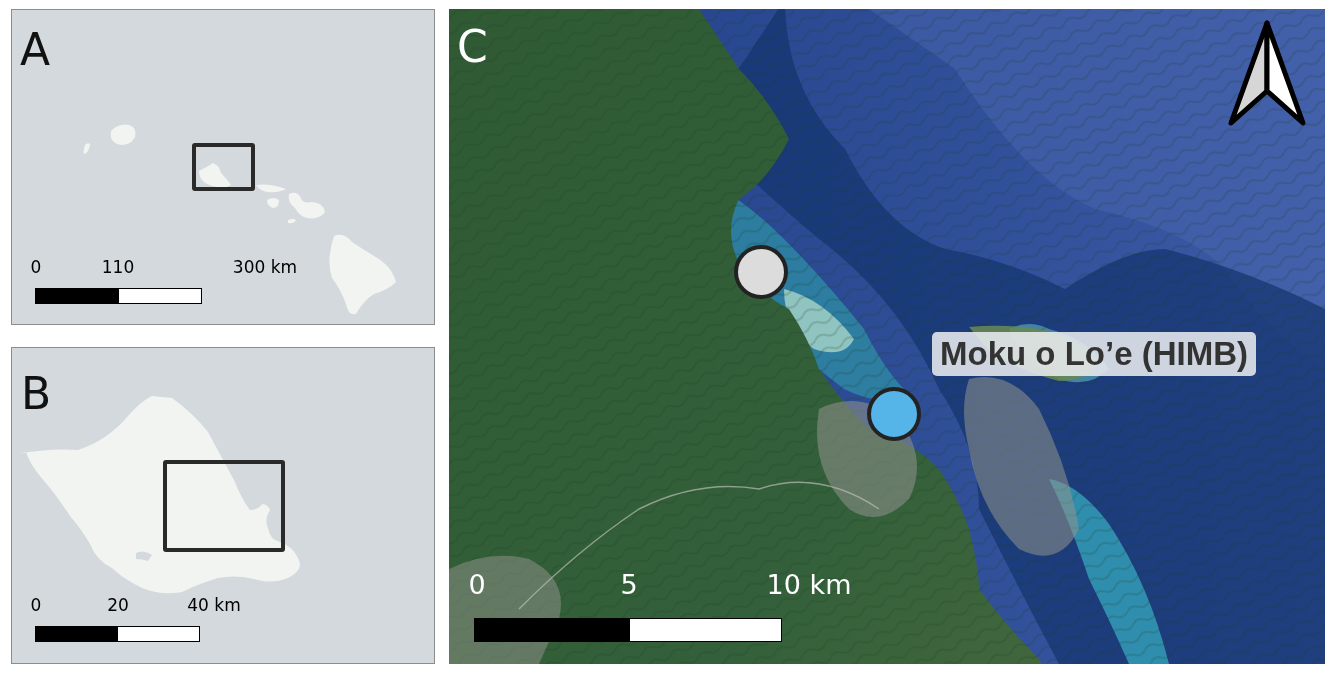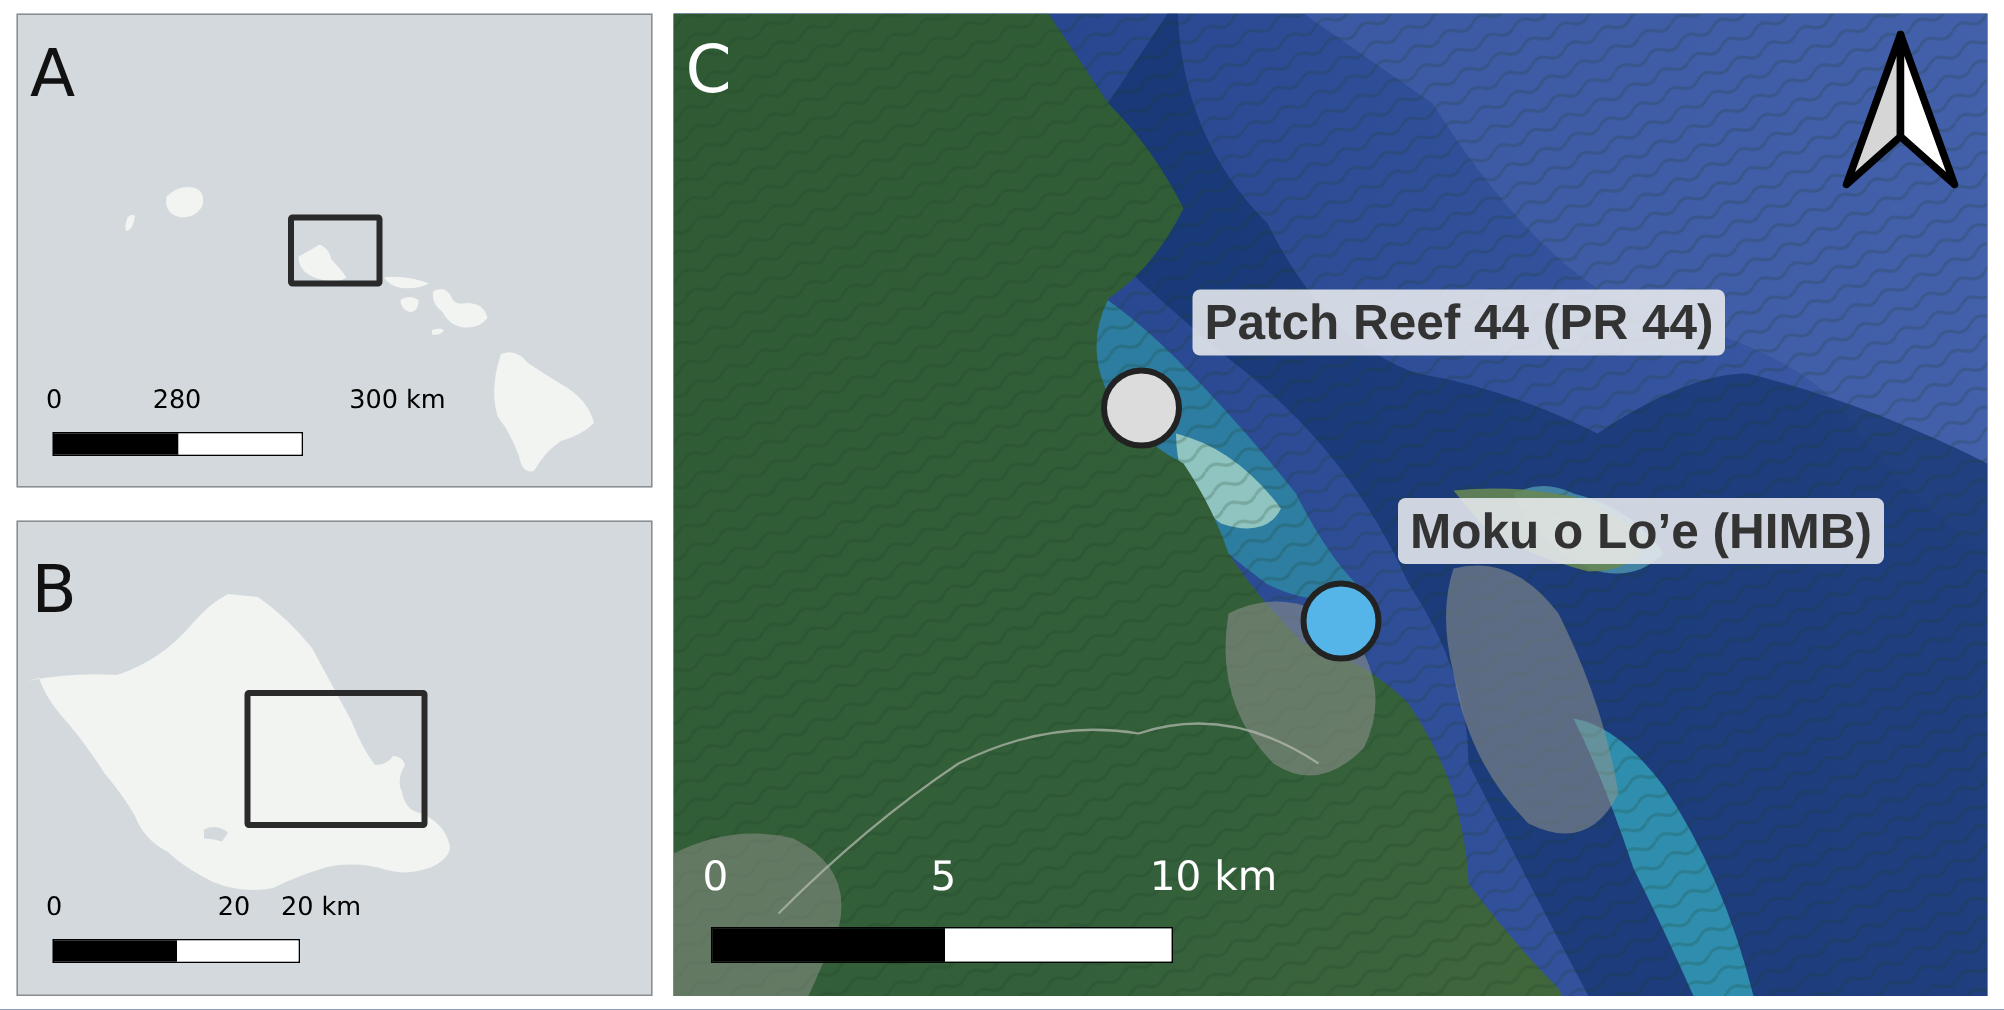--- a/index.html
+++ b/index.html
@@ -49,40 +49,40 @@
     <path d="M277,184 q8,-4 12,4 q2,6 10,4 q12,0 14,10 q-6,8 -18,6 q-8,-2 -12,-10 q-8,-6 -6,-14z" fill="#f2f4f2"></path>
 
     <path d="M276,210 q5,-2 8,0 q-2,4 -8,3z" fill="#f2f4f2"></path>
 
     <path d="M322,226 q10,-4 18,6 q12,8 22,14 q18,10 22,26 q-8,8 -22,12 q-10,6 -18,20 q-8,2 -10,-10 q-6,-16 -14,-26 q-6,-18 2,-42z" fill="#f2f4f2"></path>
   </svg>
   <div class="inset-box" style="left:180px; top:133px; width:63px; height:48px;"></div>
   <div class="panel-letter">A</div>
   <div class="scale-labels" style="left:0; top:247px;">
     <span style="left:24px;">0</span>
-    <span style="left:106px;">280</span>
+    <span style="left:106px;">110</span>
     <span style="left:205px;margin-left:48px;">300 km</span>
   </div>
   <div class="scale-bar" style="left:23px; top:278px; width:167px; height:16px;">
     <div class="seg-black" style="width:50%;"></div>
       <div class="seg-white" style="width:50%;"></div>
   </div>
 </div>
 
 <div class="panel" id="panel-b">
   <svg class="map-svg" width="424" height="317">
     <path d="M6,106 q30,-6 60,-4 q30,-10 50,-34 q12,-14 24,-20 l20,2 q20,14 36,34 q14,26 26,48 q8,20 16,30 q8,0 12,-6 q6,0 8,6 q-6,10 -2,18 q2,12 12,14 q16,6 20,22 q0,8 -12,14 q-16,6 -30,2 q-20,-6 -40,-2 q-20,6 -36,14 q-20,4 -40,-4 q-20,-10 -30,-20 q-16,-8 -22,-24 q-8,-14 -20,-28 q-14,-22 -30,-40 q-10,-12 -14,-24z" fill="#f2f4f2"></path>
     <path d="M124,205 q8,-4 16,2 l-4,6 q-6,-2 -12,-2z" fill="#d3d9dc"></path>
   </svg>
   <div class="inset-box" style="left:151px; top:112px; width:122px; height:92px;"></div>
   <div class="panel-letter">B</div>
   <div class="scale-labels" style="left:0; top:247px;">
     <span style="left:24px;">0</span>
-    <span style="left:106px;margin-left:38px;">20</span>
-    <span style="left:202px;">20 km</span>
+    <span style="left:106px;">20</span>
+    <span style="left:202px;">40 km</span>
   </div>
   <div class="scale-bar" style="left:23px; top:278px; width:165px; height:16px;">
     <div class="seg-black" style="width:50%;"></div>
       <div class="seg-white" style="width:50%;"></div>
   </div>
 </div>
 
 <div class="panel" id="panel-c">
   <svg class="map-svg" width="876" height="655">
     <defs>
@@ -127,21 +127,20 @@
   <div class="panel-letter">C</div>
 
   <svg class="north-arrow" style="left:778px; top:10px;" width="80" height="110" viewBox="0 0 80 110">
     <polygon points="40,4 4,104 40,72" fill="#d6d6d6" stroke="#000" stroke-width="5" stroke-linejoin="round"></polygon>
     <polygon points="40,4 76,104 40,72" fill="#ffffff" stroke="#000" stroke-width="5" stroke-linejoin="round"></polygon>
   </svg>
 
   <div class="site-marker" style="left:285px; top:236px; width:54px; height:54px; background:#dcdcdc;"></div>
   <div class="site-marker" style="left:418px; top:378px; width:54px; height:54px; background:#55b4e8;"></div>
 
-  <div class="site-label" style="left:346px; top:184px;">Patch Reef 44 (PR 44)</div>
   <div class="site-label" style="left:483px; top:323px;">Moku o Lo’e (HIMB)</div>
 
   <div class="scale-labels" style="left:0; top:560px; color:#ffffff; font-size:27px;">
     <span style="left:28px;">0</span>
     <span style="left:180px;">5</span>
     <span style="left:360px;">10 km</span>
   </div>
   <div class="scale-bar" style="left:25px; top:609px; width:308px; height:24px;">
     <div class="seg-black" style="width:50.5%;"></div>
       <div class="seg-white" style="width:49.5%;"></div>

